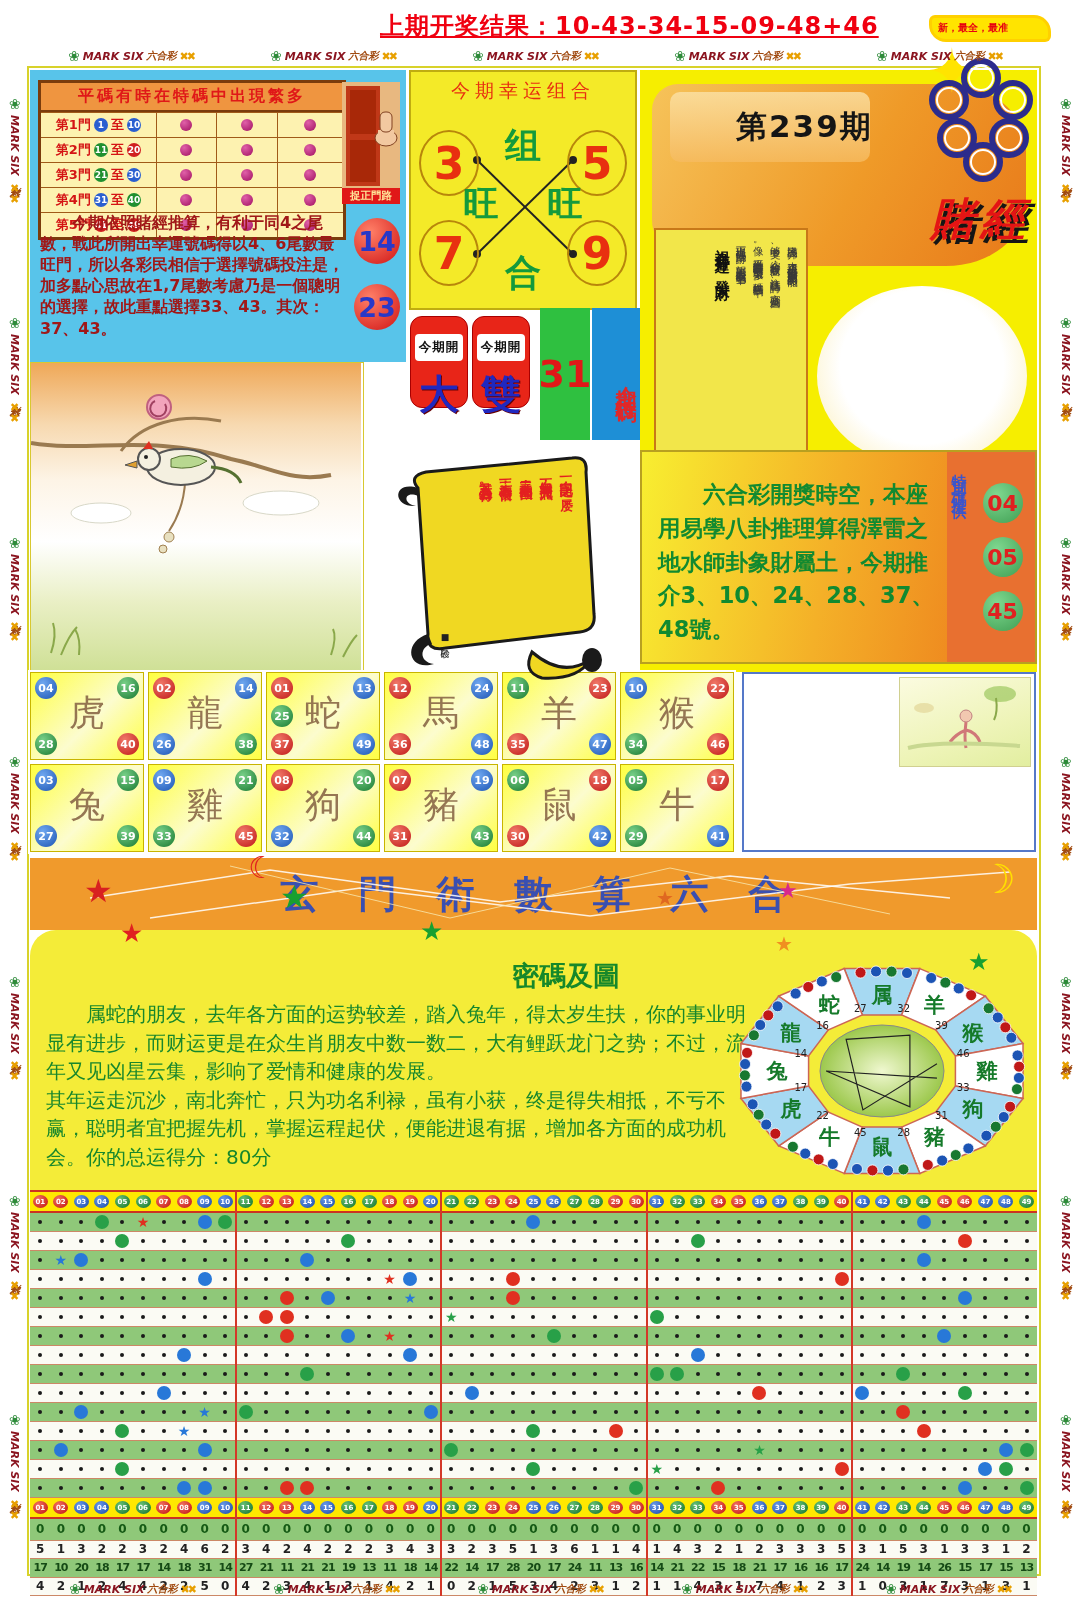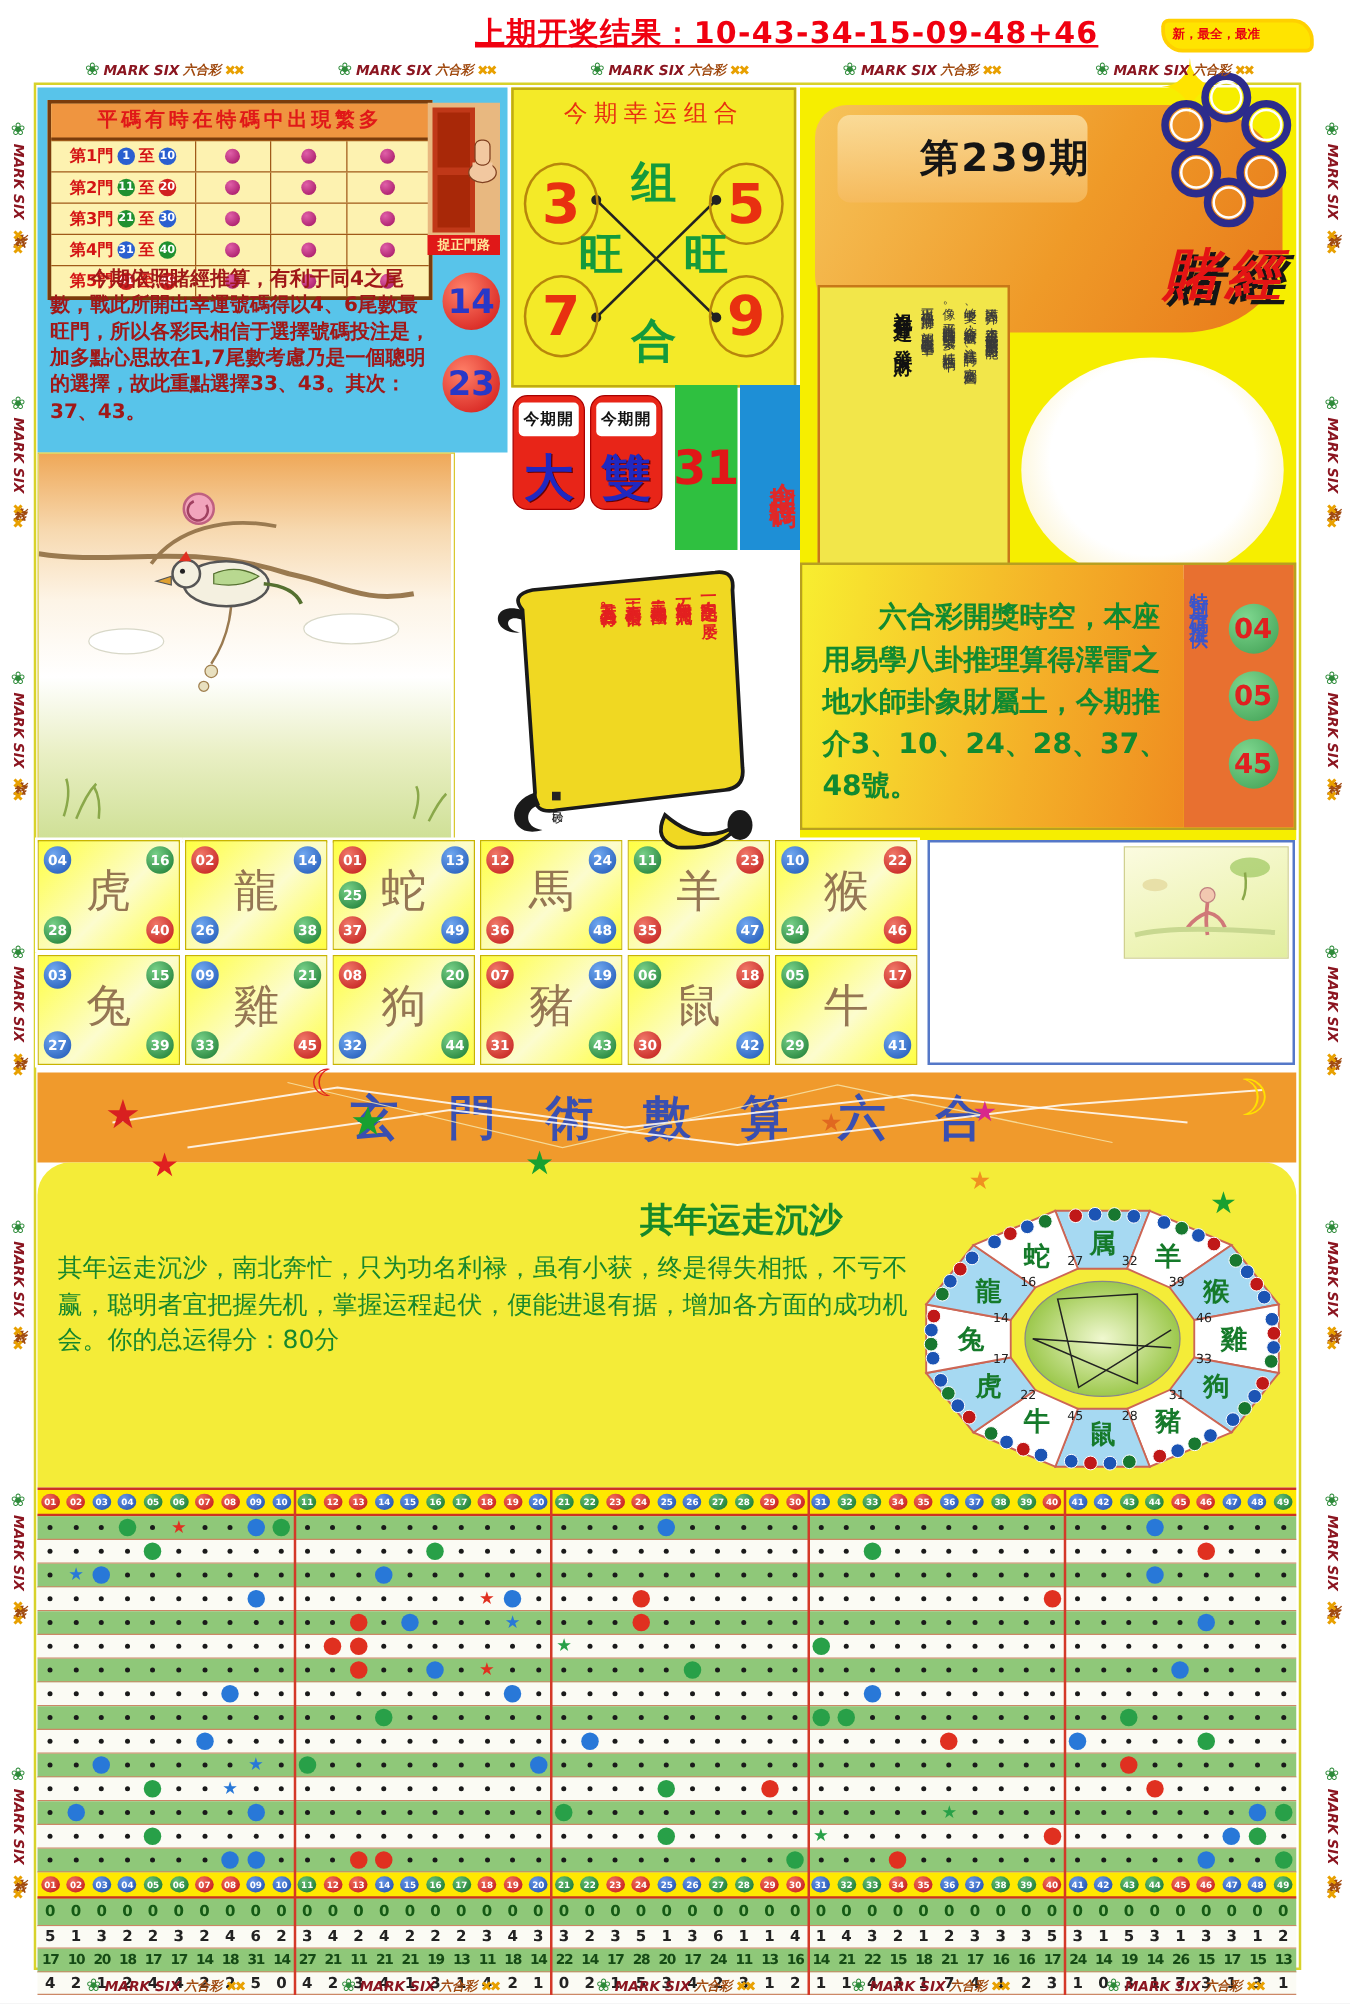--- a/index.html
+++ b/index.html
@@ -37,21 +37,21 @@
   
   .lucky{position:absolute;left:409px;top:70px;width:228px;height:240px;background:#f4ea28;border:2px solid #c0ac10;box-sizing:border-box;z-index:2;padding:6px 0 0 0;}
   .lucky-title{color:#e83010;font-size:19px;font-weight:normal;text-align:center;letter-spacing:5px;}
   .lucky-grid{position:relative;height:190px;margin-top:4px;}
   .ln{position:absolute;color:#e83010;font-size:44px;font-weight:bold;border:2px solid #b8860b;border-radius:50%;width:56px;height:62px;display:flex;align-items:center;justify-content:center;}
   .ln3{left:8px;top:22px;} .ln5{right:8px;top:22px;} .ln7{left:8px;top:112px;} .ln9{right:8px;top:112px;}
   .lc{position:absolute;color:#149a3c;font-size:36px;font-weight:bold;}
   .lc-zu{left:50%;top:14px;transform:translateX(-50%);}
   .lc-he{left:50%;bottom:0px;transform:translateX(-50%);}
   .lc-wl{left:52px;top:72px;} .lc-wr{right:52px;top:72px;}
-  .open-box{position:absolute;top:316px;width:58px;height:92px;background:#e82518;border-radius:12px;padding:5px 4px;box-sizing:border-box;z-index:2;border:1px solid #a80000;}
+  .open-box{position:absolute;top:316px;width:58px;height:92px;background:#e82518;border-radius:12px;padding:17px 4px;box-sizing:border-box;z-index:2;border:1px solid #a80000;}
   .ob1{left:410px;} .ob2{left:472px;}
   .ob-label{background:#fff;border-radius:4px;color:#111;font-size:12.5px;font-weight:bold;text-align:center;padding:5px 0;letter-spacing:1px;}
   .ob-value{color:#2028c0;font-size:40px;font-weight:bold;text-align:center;margin-top:6px;text-shadow:1px 1px 0 #600;}
   .spec-green{position:absolute;left:540px;top:308px;width:50px;height:132px;background:#2fc040;z-index:2;display:flex;align-items:center;justify-content:center;color:#e01818;font-size:38px;font-weight:bold;}
   .spec-blue{position:absolute;left:592px;top:308px;width:48px;height:132px;background:#1e8fd6;z-index:2;display:flex;justify-content:center;gap:4px;padding-top:10px;box-sizing:border-box;writing-mode:vertical-rl;color:#e02828;font-size:21px;font-weight:bold;letter-spacing:4px;}
   
   .rightcol{position:absolute;left:640px;top:70px;width:397px;height:602px;background:#f6ee00;z-index:2;}
   .issue-banner{position:absolute;left:12px;top:14px;width:374px;height:182px;background:linear-gradient(120deg,#f6c35a,#ef9a28 55%,#e8791a);border-radius:26px 80px 80px 60px/26px 64px 64px 46px;}
   .issue-banner::before{content:"";position:absolute;left:18px;top:8px;width:200px;height:70px;background:linear-gradient(#fbe2a8,#f6bb60);border-radius:10px;opacity:.8;}
   .issue-no{position:absolute;left:96px;top:36px;color:#151515;font-size:31px;font-weight:bold;letter-spacing:2px;z-index:3;}
@@ -562,22 +562,23 @@
   <span class="deco" style="left:280px;top:878px;color:#18a030;font-size:32px">★</span>
   <span class="deco" style="left:656px;top:886px;color:#e06820;font-size:20px">★</span>
   <span class="deco" style="left:778px;top:878px;color:#d8288c;font-size:22px">★</span>
   <span class="deco" style="left:980px;top:856px;color:#ffe000;font-size:40px">☽</span>
 
   <div class="fortune">
     <span class="deco" style="left:90px;top:-12px;color:#e02020;font-size:26px">★</span>
     <span class="deco" style="left:390px;top:-14px;color:#18a030;font-size:26px">★</span>
     <span class="deco" style="left:745px;top:2px;color:#f09020;font-size:20px">★</span>
     <span class="deco" style="left:938px;top:18px;color:#18a030;font-size:24px">★</span>
-    <div class="f-sub">其年运走沉沙</div>
+    <div class="f-sub">密碼及圖</div>
     <div class="f-body">
+      <p class="ind">属蛇的朋友，去年各方面的运势较差，踏入兔年，得太岁生扶，你的事业明显有进步，而财运更是在众生肖朋友中数一数二，大有鲤跃龙门之势；不过，流年又见凶星云集，影响了爱情和健康的发展。</p>
       <p>其年运走沉沙，南北奔忙，只为功名利禄，虽有小获，终是得失相抵，不亏不赢，聪明者宜把握先机，掌握运程起伏，便能进退有据，增加各方面的成功机会。你的总运得分：80分</p>
     </div>
     <div class="wheel" id="wheel"><svg width="302" height="226" viewBox="0 0 302 226">
           <defs>
             <radialGradient id="wctr">
               <stop offset="0" stop-color="#f0f8d0"></stop>
               <stop offset="1" stop-color="#9cc84c"></stop>
             </radialGradient>
           </defs>
           <polygon points="113.21241941503195,10.611862413358764 188.78758058496803,10.611862413358764 170.67024742779157,56.97630207523404 131.3297525722084,56.97630207523404" fill="#a6d9f2" stroke="#cc6655" stroke-width="1.5"></polygon>

